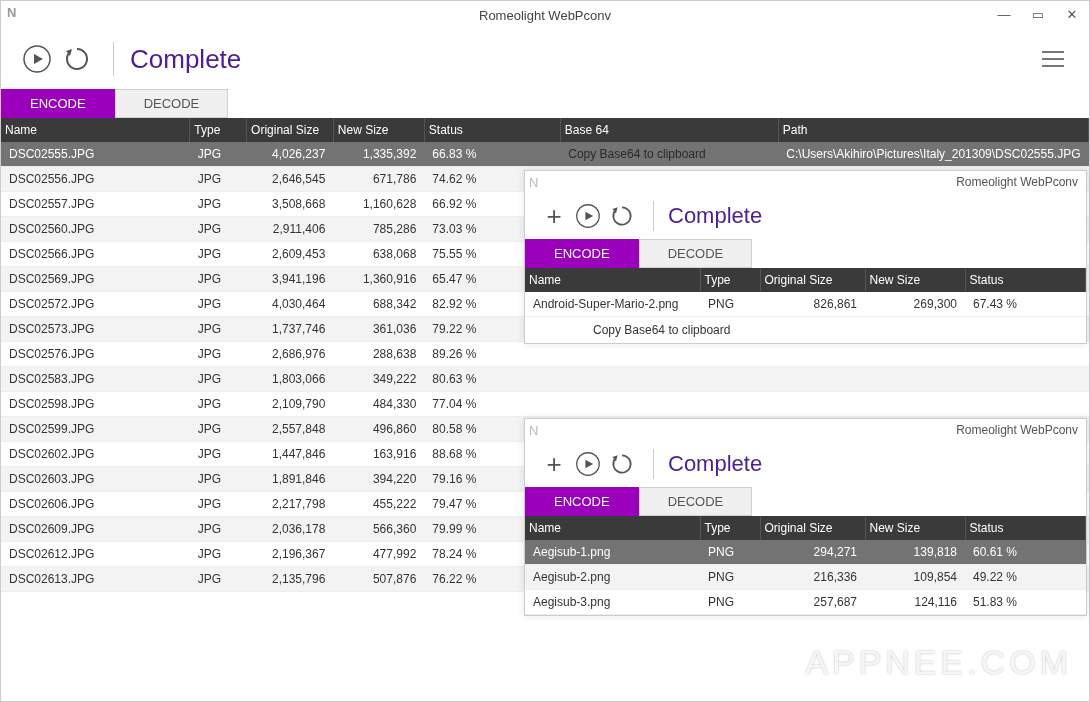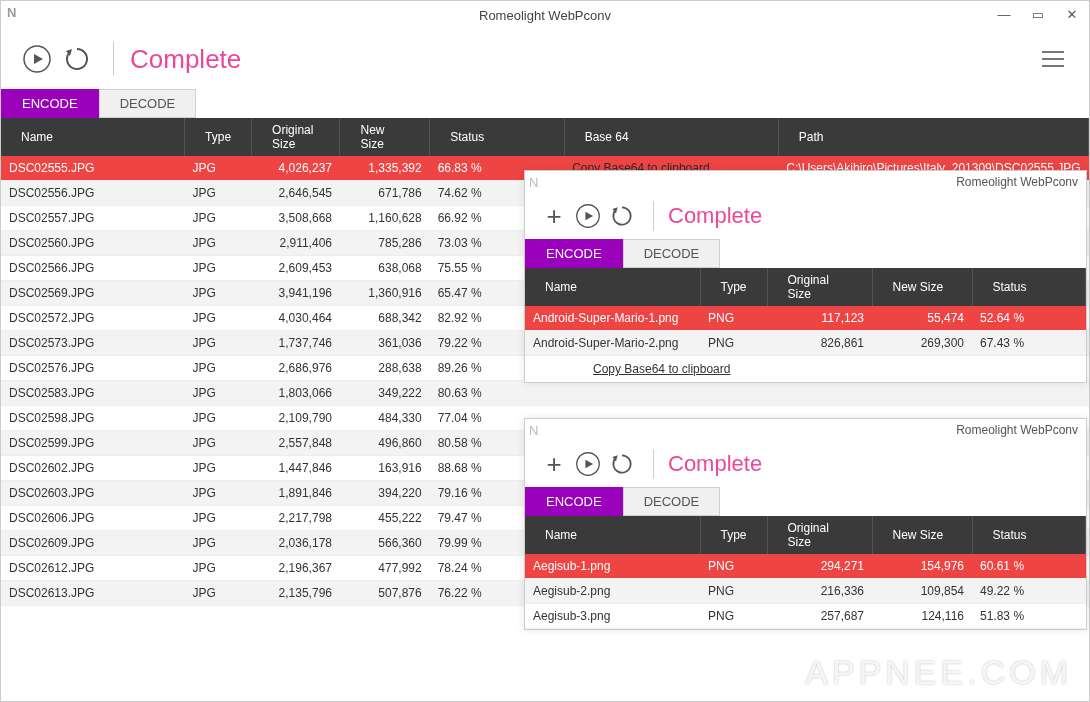--- a/index.html
+++ b/index.html
@@ -10,53 +10,53 @@
   .titlebar { height: 28px; display: flex; align-items: center; position: relative; }
   .titlebar .logo { width: 20px; height: 20px; margin-left: 6px; color: #999; font-weight: bold; }
   .titlebar .title { position: absolute; left: 50%; transform: translateX(-50%); font-size: 13px; color: #444; }
   .win-controls { position: absolute; right: 0; top: 0; display: flex; }
   .win-btn { width: 34px; height: 26px; display: flex; align-items: center; justify-content: center; color: #555; font-size: 13px; cursor: pointer; }
   
   .toolbar { display: flex; align-items: center; padding: 10px 16px 10px 16px; }
   .icon-btn { width: 40px; height: 40px; display: flex; align-items: center; justify-content: center; cursor: pointer; }
   .icon-btn svg { width: 30px; height: 30px; }
   .toolbar .divider { width: 1px; height: 34px; background: #ccc; margin: 0 16px; }
-  .status-text { font-size: 26px; font-weight: 300; color: #ec4899; }
+  .status-text { font-size: 26px; font-weight: 300; color: #4c1d95; }
   .hamburger { margin-left: auto; cursor: pointer; }
   
   .tabs { display: flex; background: #fff; }
-  .tab { padding: 6px 20px; font-size: 13px; cursor: pointer; border: 1px solid #d0d0d0; background: #f0f0f0; color: #555; }
+  .tab { padding: 6px 28px; font-size: 13px; cursor: pointer; border: 1px solid #d0d0d0; background: #f0f0f0; color: #555; }
   .tab.active { background: #9b00bd; color: #fff; border: 1px solid #9b00bd; }
   
   .table { width: 100%; border-collapse: collapse; font-size: 12px; }
-  .table thead th { background: #3a3a3a; color: #fff; text-align: left; padding: 5px 20px; font-weight: normal; border-right: 1px solid #555; }
+  .table thead th { background: #3a3a3a; color: #fff; text-align: left; padding: 5px 4px; font-weight: normal; border-right: 1px solid #555; }
   .table tbody td { padding: 5px 8px; border-bottom: 1px solid #eee; white-space: nowrap; overflow: hidden; text-overflow: ellipsis; }
   .table tbody tr:nth-child(even) { background: #f3f3f3; }
-  .table tbody tr.selected { background: #ef4444; color: #fff; }
+  .table tbody tr.selected { background: #737373; color: #fff; }
   .num { text-align: right; }
-  .copy-link { text-decoration: underline; cursor: pointer; }
+  .copy-link { cursor: pointer; }
   .table tbody tr.selected .copy-link { color: #2a2a2a; }
   
   .footer { padding: 6px 8px; font-size: 12px; color: #333; }
   
   .sub-window { position: absolute; background: #fff; border: 1px solid #ccc; box-shadow: 0 0 8px rgba(0,0,0,0.1); }
   .sub-titlebar { height: 22px; display: flex; align-items: center; position: relative; }
   .sub-titlebar .logo { width: 16px; margin-left: 4px; color: #bbb; }
   .sub-titlebar .title { margin-left: auto; margin-right: 8px; font-size: 12px; color: #555; }
   .sub-toolbar { display: flex; align-items: center; padding: 6px 12px; }
   .sub-toolbar .icon-btn { width: 34px; height: 34px; }
   .sub-toolbar .icon-btn svg { width: 26px; height: 26px; }
   .sub-toolbar .divider { width: 1px; height: 30px; background: #ccc; margin: 0 14px; }
   .sub-toolbar .status-text { font-size: 22px; font-weight: 300; }
   .add-btn { font-size: 26px; color: #555; width: 34px; text-align: center; cursor: pointer; }
   
   .extra-row { display:flex; padding:6px 8px; font-size:12px; gap: 30px; }
   .extra-row .copy-link { flex:0 0 auto; margin-left: 60px; }
   
-  .watermark { position: absolute; right: 18px; bottom: 10px; font-size: 34px; font-weight: 300; letter-spacing: 4px; color: rgba(255,255,255,0.85); text-shadow: 0 0 2px rgba(0,0,0,0.3); pointer-events: none; font-family: Arial, sans-serif; }
+  .watermark { position: absolute; right: 18px; bottom: 20px; font-size: 34px; font-weight: 300; letter-spacing: 4px; color: rgba(255,255,255,0.85); text-shadow: 0 0 2px rgba(0,0,0,0.3); pointer-events: none; font-family: Arial, sans-serif; }
 </style>
 </head>
 <body>
 
 <svg width="0" height="0" style="position:absolute">
   <defs>
     <g id="play-circle">
       <circle cx="15" cy="15" r="13" fill="none" stroke="#555" stroke-width="1.5"></circle>
       <polygon points="12,10 12,20 21,15" fill="#555"></polygon>
     </g>
@@ -333,27 +333,20 @@
     <thead>
         <tr>
       <th>Name</th>
       <th>Type</th>
       <th>Original Size</th>
       <th>New Size</th>
       <th>Status</th>
     </tr>
       </thead>
     <tbody id="sub1-tbody">
-        <tr class="selected">
-          <td>Android-Super-Mario-1.png</td>
-          <td>PNG</td>
-          <td class="num">117,123</td>
-          <td class="num">55,474</td>
-          <td>52.64 %</td>
-        </tr>
         <tr>
           <td>Android-Super-Mario-2.png</td>
           <td>PNG</td>
           <td class="num">826,861</td>
           <td class="num">269,300</td>
           <td>67.43 %</td>
         </tr>
       </tbody>
   </table>
   <div class="extra-row">
@@ -400,21 +393,21 @@
       <th>Original Size</th>
       <th>New Size</th>
       <th>Status</th>
     </tr>
       </thead>
     <tbody id="sub2-tbody">
         <tr class="selected">
           <td>Aegisub-1.png</td>
           <td>PNG</td>
           <td class="num">294,271</td>
-          <td class="num">154,976</td>
+          <td class="num">139,818</td>
           <td>60.61 %</td>
         </tr>
         <tr>
           <td>Aegisub-2.png</td>
           <td>PNG</td>
           <td class="num">216,336</td>
           <td class="num">109,854</td>
           <td>49.22 %</td>
         </tr>
         <tr>

